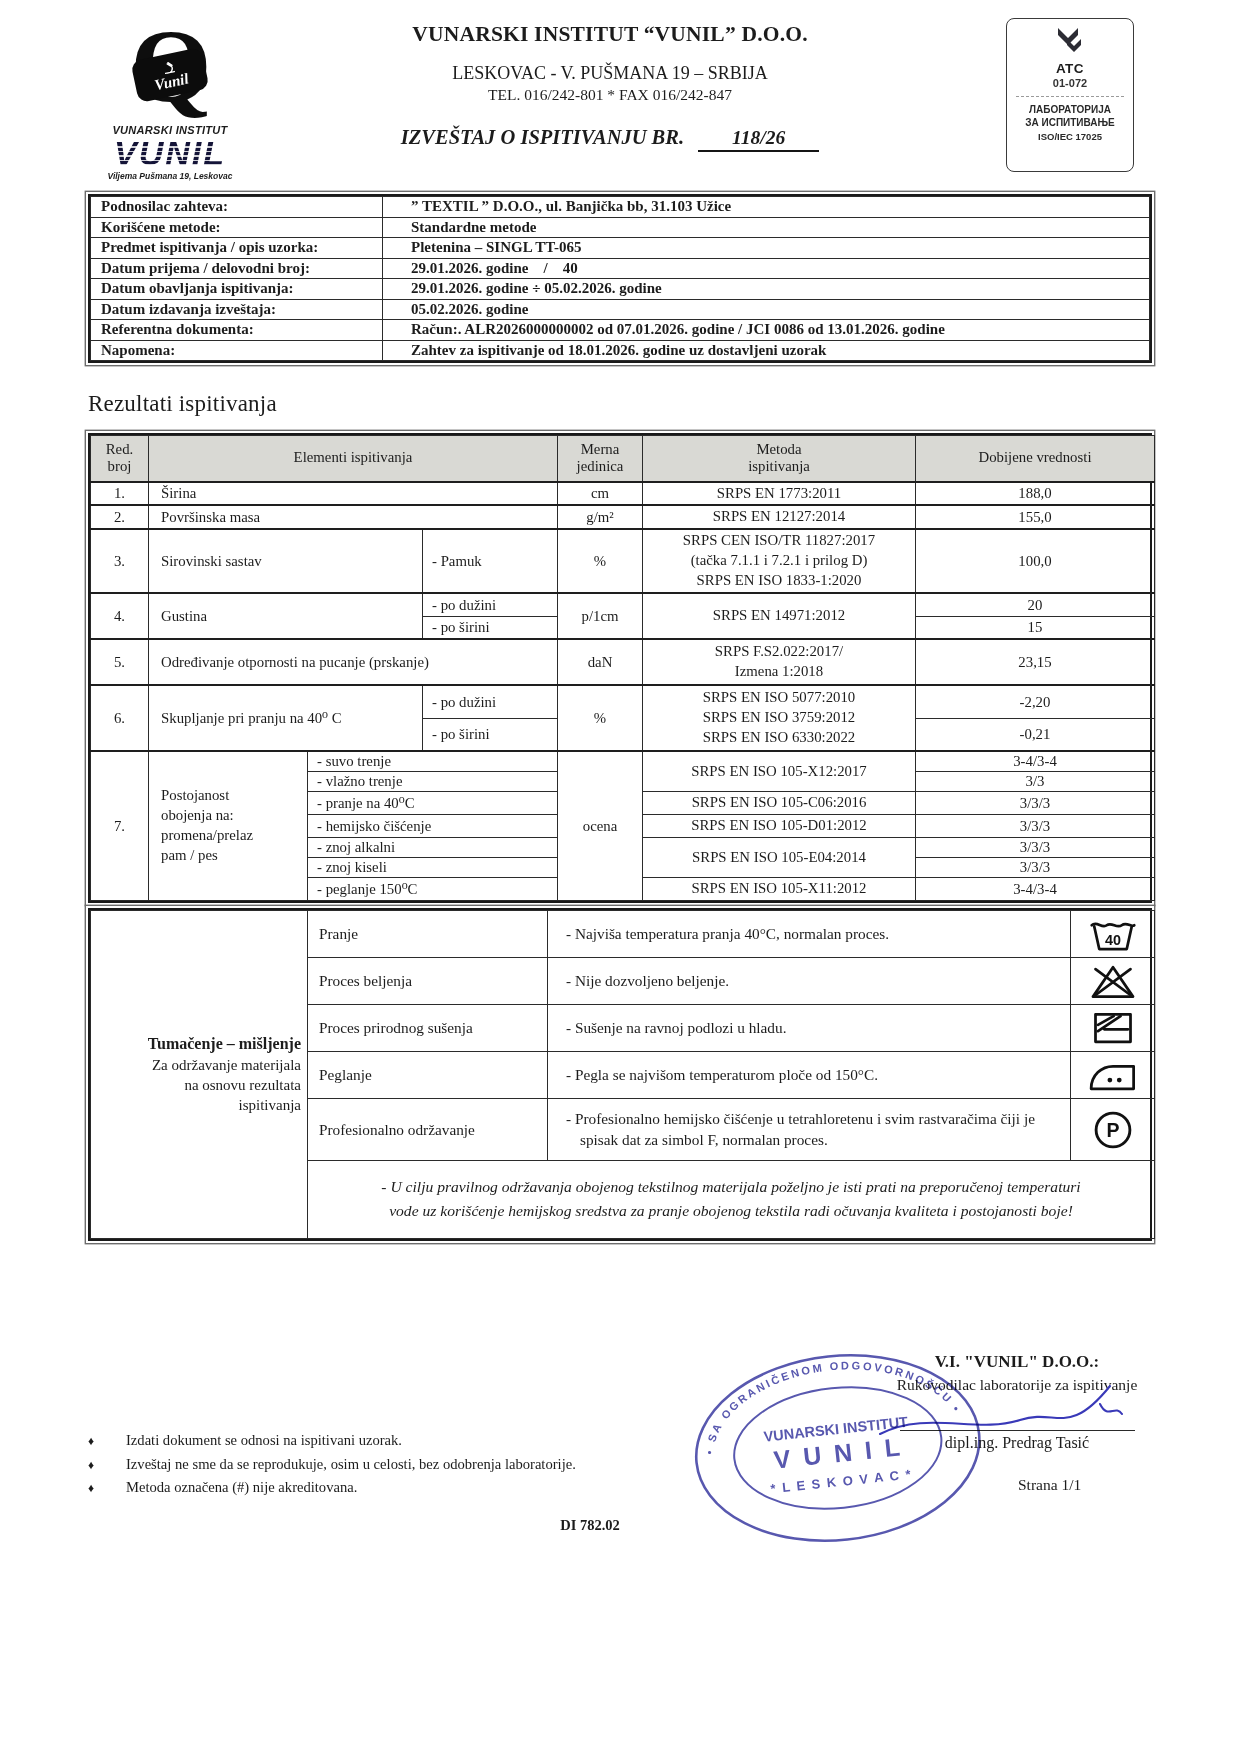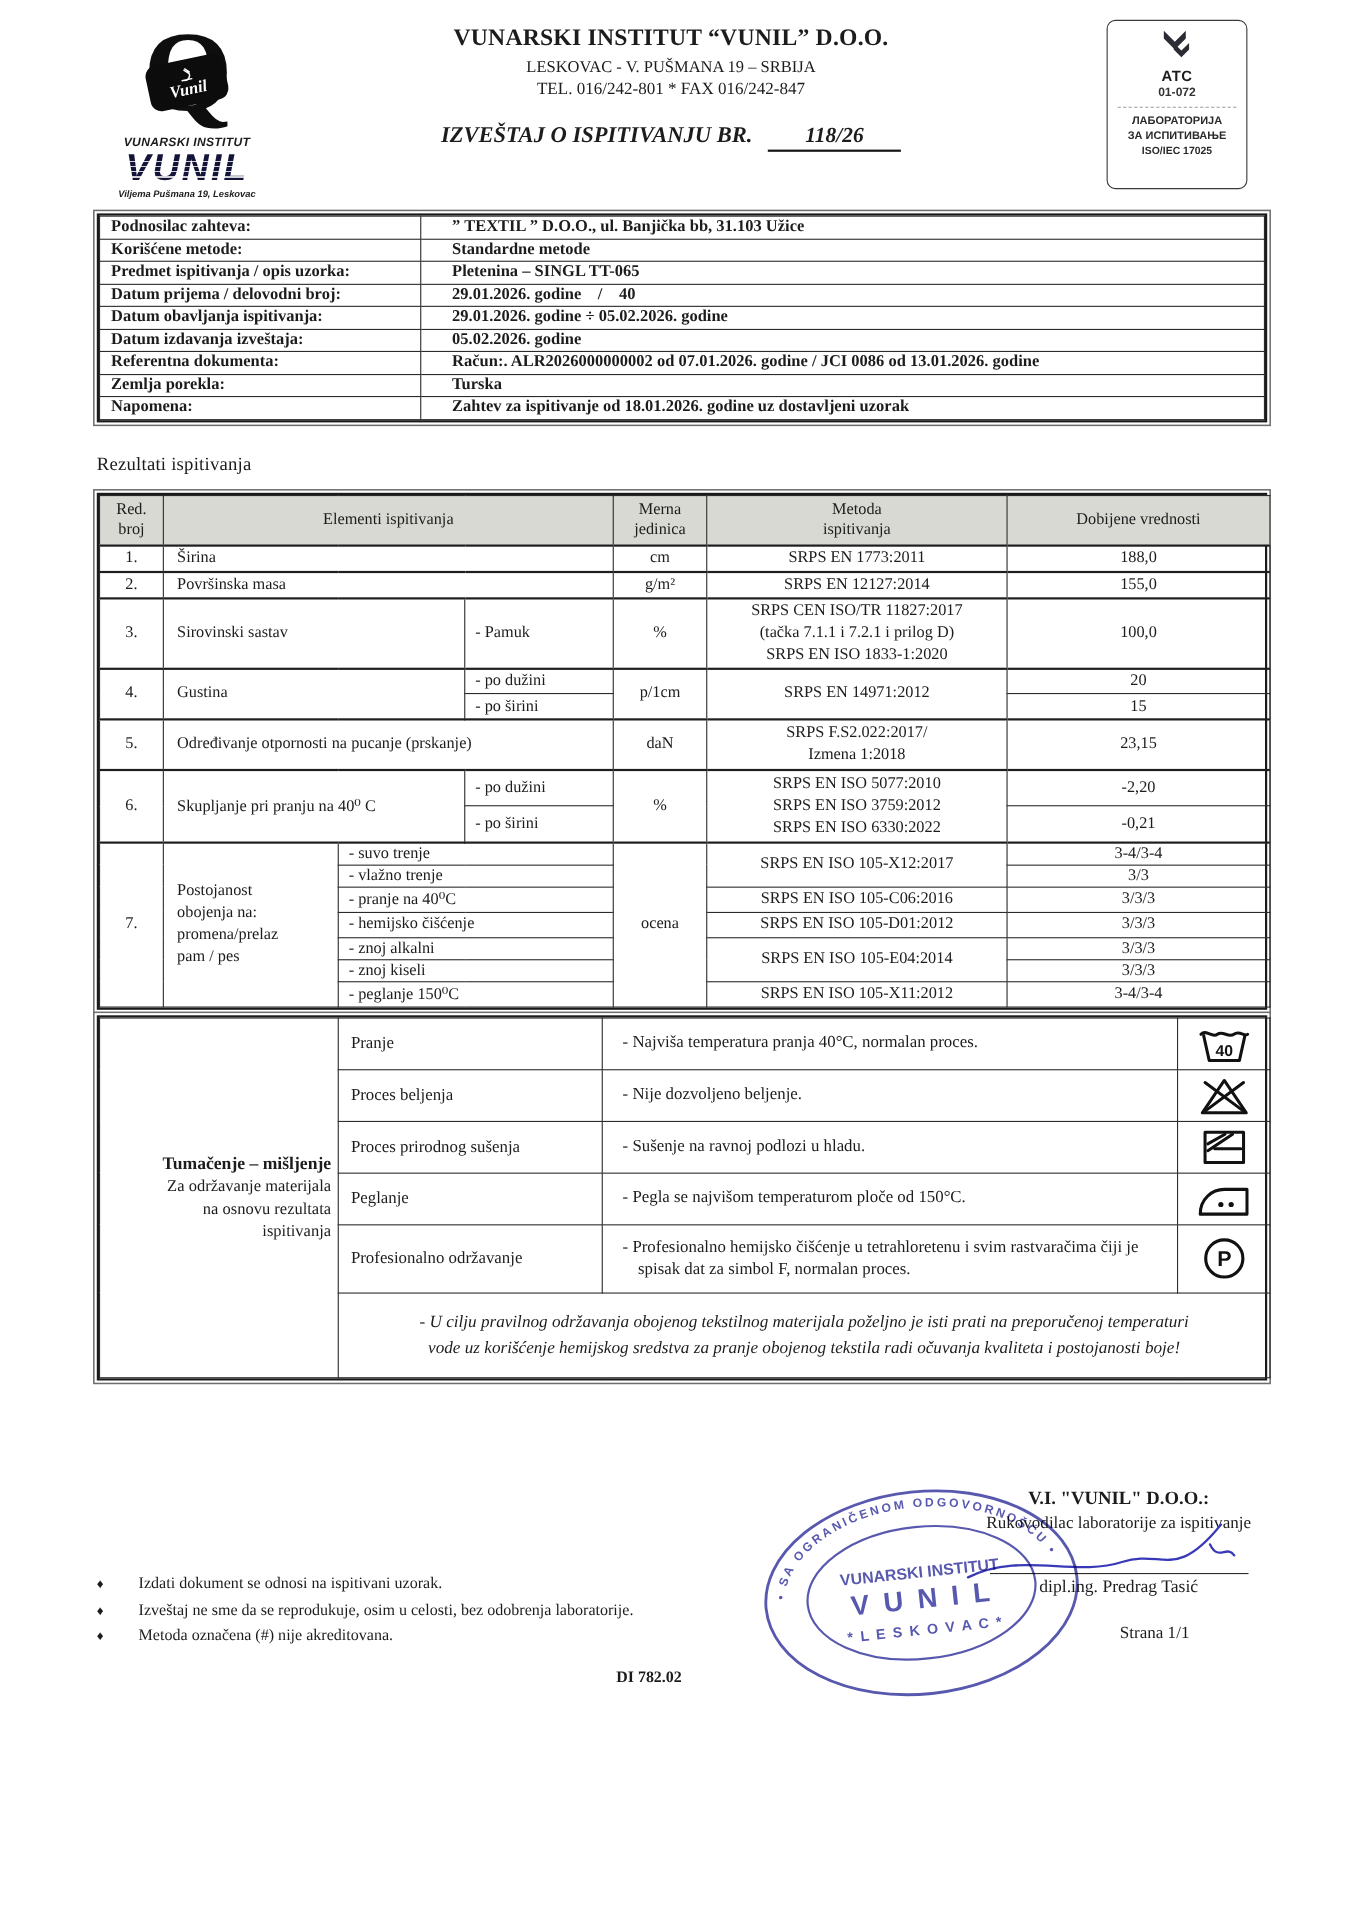--- a/index.html
+++ b/index.html
@@ -25,21 +25,21 @@
   .logo-name-wrap { position:relative; display:inline-block; line-height:1; }
   .logo-name { font-family:"Liberation Sans",sans-serif; font-weight:bold; font-style:italic;
                font-size:34px; letter-spacing:2px; color:#141438; }
   .logo-name-wrap::after { content:""; position:absolute; left:-2px; right:-2px; top:7px; bottom:5px;
                background:repeating-linear-gradient(180deg, transparent 0 3px, rgba(255,255,255,.8) 3px 4.6px); }
   .logo-addr { font-family:"Liberation Sans",sans-serif; font-weight:bold; font-style:italic; font-size:8.5px; margin-top:1px; }
 
   .head-center { position:absolute; left:330px; width:560px; top:10px; text-align:center; }
   .org-name { font-size:21.5px; font-weight:bold; letter-spacing:.2px; }
   .lab-name { font-size:16.5px; font-weight:bold; margin-top:4px; }
-  .org-addr { font-size:15px; margin-top:6px; }
+  .org-addr { font-size:18px; margin-top:16px; }
   .org-tel  { font-size:15.5px; margin-top:2px; }
   .report-line { margin-top:22px; white-space:nowrap; }
   .report-title { font-size:20.5px; font-weight:bold; font-style:italic; }
   .report-no { display:inline-block; font-size:19.5px; font-weight:bold; font-style:italic;
                border-bottom:2.2px solid #151515; padding:0 34px 1px 34px; margin-left:10px; }
 
   .atc { position:absolute; left:1006px; top:6px; width:128px; height:154px;
          border:1.7px solid #3a3a3a; border-radius:8px; text-align:center;
          font-family:"Liberation Sans",sans-serif; padding-top:7px; background:#fff; }
   .atc-name { font-weight:bold; font-size:13.5px; letter-spacing:.5px; margin-top:1px; }
@@ -54,21 +54,21 @@
   table { border-collapse:collapse; table-layout:fixed; width:100%; }
   td, th { border:1.3px solid #2b2b2b; font-size:15px; padding:1px 6px; vertical-align:middle; }
 
   
   .info-wrap { margin-top:4px;font-weight:bold; }
   .info-tbl td { height:20.5px; }
   .info-tbl .lbl { padding-left:10px; }
   .info-tbl .val { padding-left:28px; }
 
   
-  .section-title { margin:28px 10px 0 88px; font-size:17px; letter-spacing:.2px; }
+  .section-title { margin:28px 10px 0 88px; font-size:23px; letter-spacing:.2px; }
   .res-wrap { margin-top:16px; }
   .res-tbl thead td { background:#d9d9d4; text-align:center; height:46px; line-height:1.2; }
   .res-tbl td { font-size:14.8px; }
   .res-tbl .c { text-align:center; }
   .res-tbl .el { padding-left:12px; }
   .res-tbl .sub { padding-left:9px; }
   .res-tbl .meth { text-align:center; line-height:1.35; }
   .res-tbl .val { text-align:center; }
   .res-tbl tr.major > td { border-top:2.1px solid #1e1e1e; }
   .res-tbl tr.h20 { height:22px; }
@@ -186,24 +186,20 @@
           </tr>
         <tr>
             <td class="lbl">Datum izdavanja izveštaja:</td>
             <td class="val">05.02.2026. godine</td>
           </tr>
         <tr>
             <td class="lbl">Referentna dokumenta:</td>
             <td class="val">Račun:. ALR2026000000002 od 07.01.2026. godine  /  JCI 0086 od 13.01.2026. godine</td>
           </tr>
         <tr>
-            <td class="lbl">Zemlja porekla:</td>
-            <td class="val">Turska</td>
-          </tr>
-        <tr>
             <td class="lbl">Napomena:</td>
             <td class="val">Zahtev za ispitivanje od 18.01.2026. godine uz dostavljeni uzorak</td>
           </tr>
       </tbody>
     </table>
   </div>
 
   <div class="section-title">Rezultati ispitivanja</div>
 
   <div class="tbl-wrap res-wrap">

